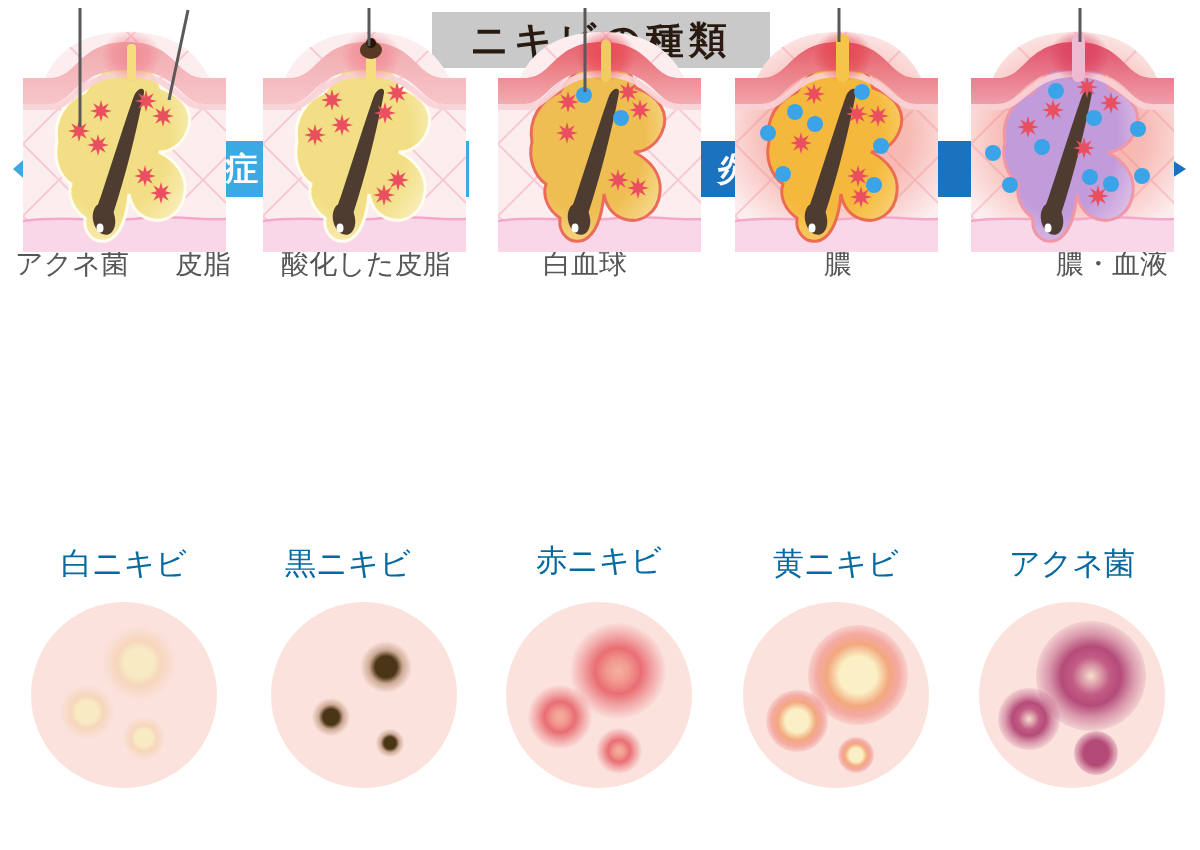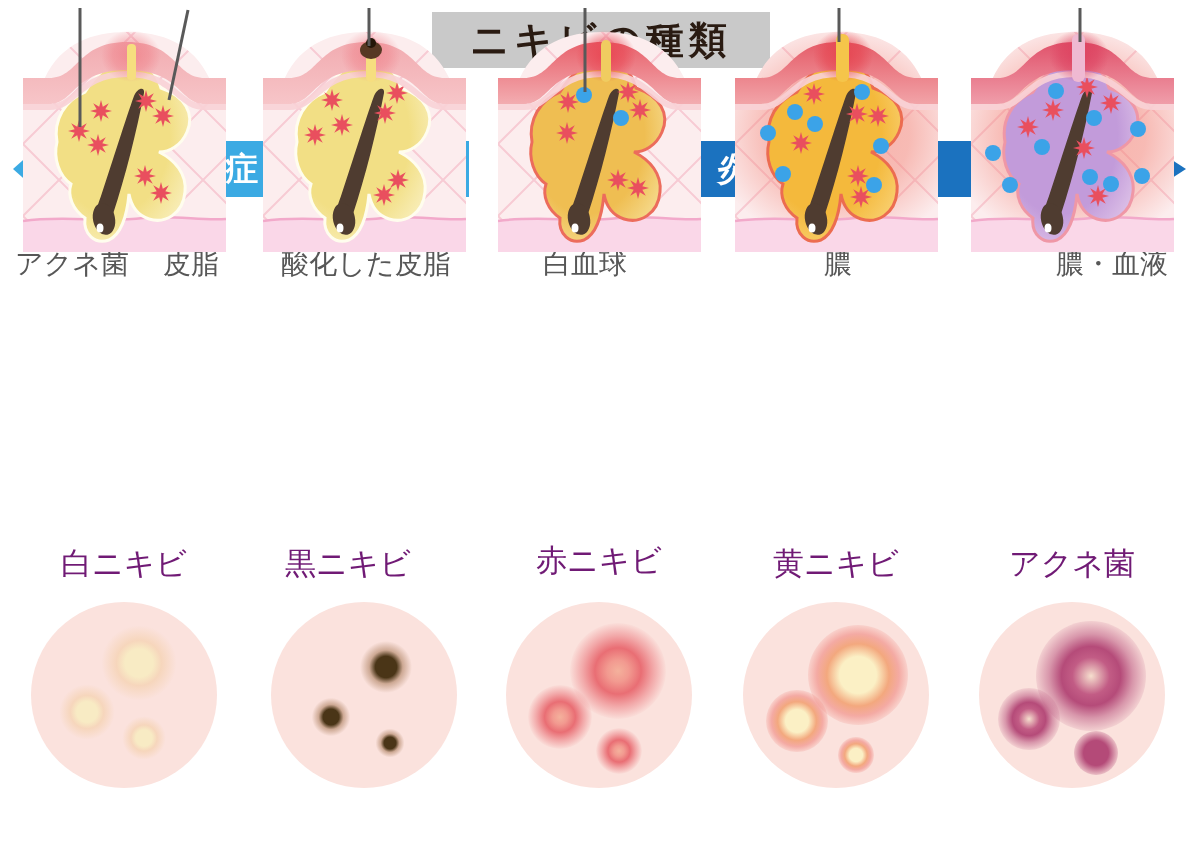--- a/index.html
+++ b/index.html
@@ -13,21 +13,21 @@
   .sev-right{right:68px;color:#16388F;}
   .arrow-body{position:absolute;top:141px;height:56px;display:flex;align-items:center;justify-content:center;
          color:#ffffff;font-size:33px;font-weight:bold;letter-spacing:4px;}
   .arrow-left-body{left:58px;width:411px;background:#3BAAE3;}
   .arrow-right-body{left:498px;width:626px;background:#1B72BF;}
   .head{position:absolute;top:129px;width:0;height:0;border-top:40px solid transparent;border-bottom:40px solid transparent;}
   .head-left{left:13px;border-right:45px solid #3BAAE3;}
   .head-right{left:1124px;border-left:62px solid #1B72BF;}
   .annot{position:absolute;top:249px;transform:translateX(-50%);font-size:28px;color:#575757;
          font-weight:400;white-space:nowrap;line-height:1.1;}
-  .type-label{position:absolute;top:546px;transform:translateX(-50%);font-size:31px;color:#701a75;
+  .type-label{position:absolute;top:546px;transform:translateX(-50%);font-size:31px;color:#0369a1;
          font-weight:500;white-space:nowrap;line-height:1.1;}
   .face-circle{position:absolute;top:602px;width:186px;height:186px;border-radius:50%;
          background:#FBE2DD;transform:translateX(-50%);}
   .bump{position:absolute;transform:translate(-50%,-50%);border-radius:50%;}
   .b-white{background:radial-gradient(circle,#F8EBC4 0%,#F8EBC4 26%,rgba(245,211,180,0.8) 42%,rgba(251,226,221,0) 70%);}
   .b-black{background:radial-gradient(circle,#4A3517 0%,#4A3517 28%,rgba(150,100,60,0.45) 44%,rgba(251,226,221,0) 68%);}
   .b-red{background:radial-gradient(circle,#F4B19C 0%,#F29A90 16%,#E96E74 34%,rgba(233,110,116,0.5) 52%,rgba(251,226,221,0) 72%);}
   .b-yellow{background:radial-gradient(circle,#FBF0C5 0%,#FBF0C5 26%,#F3A87E 44%,rgba(238,124,116,0.55) 58%,rgba(251,226,221,0) 76%);}
   .b-purple{background:radial-gradient(circle,#F6DFCE 0%,#C25C85 24%,#B54B79 38%,rgba(181,75,121,0.5) 54%,rgba(251,226,221,0) 76%);}
   .b-purple-solid{background:radial-gradient(circle,#B44A78 0%,#B44A78 40%,rgba(180,74,120,0.55) 58%,rgba(251,226,221,0) 80%);}
@@ -46,21 +46,21 @@
   <div class="arrow-body arrow-left-body">
     <span>非炎症ニキビ</span>
   </div>
   <div class="arrow-body arrow-right-body">
     <span>炎症ニキビ</span>
   </div>
   <div class="head head-right"></div>
 
   <div id="annotations">
       <div class="annot" style="left: 72px;">アクネ菌</div>
-      <div class="annot" style="left: 191px;">皮脂</div>
+      <div class="annot" style="left: 203px;">皮脂</div>
       <div class="annot" style="left: 366px; text-align: right;">酸化した皮脂</div>
       <div class="annot" style="left: 585px; text-align: center;">白血球</div>
       <div class="annot" style="left: 838px;">膿</div>
       <div class="annot" style="left: 1112px;">膿・血液</div>
     </div>
   <div id="panels">
       <svg width="203" height="260" viewBox="0 0 203 260" style="position: absolute; left: 23px; top: 0px;">
         <defs>
           <pattern id="hatch0" width="72" height="72" patternUnits="userSpaceOnUse">
             <path d="M-10,-10 L82,82 M82,-10 L-10,82" stroke="#F7CBD4" stroke-width="2" fill="none"></path>

